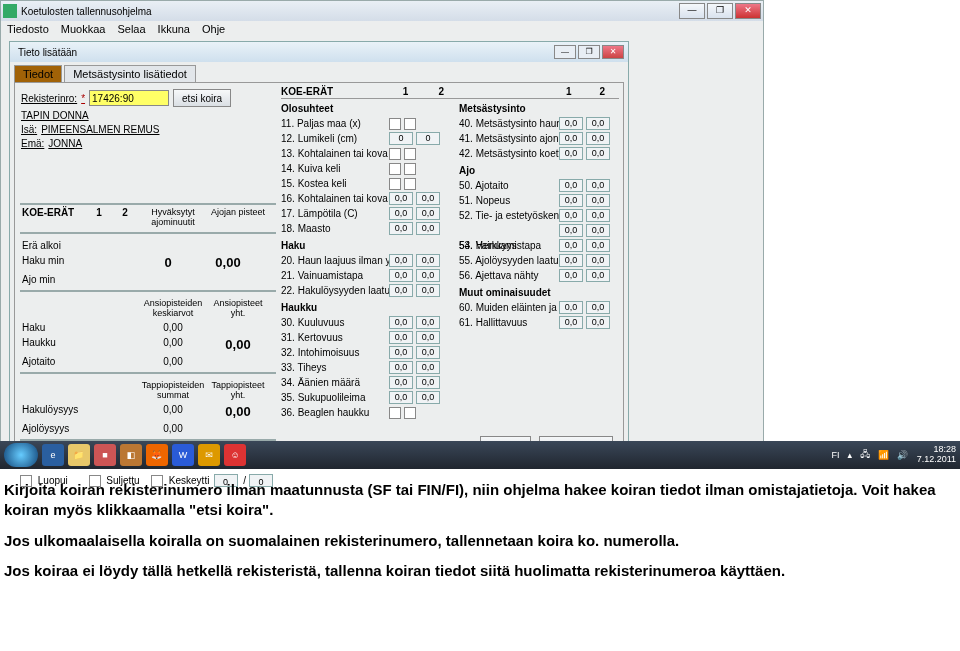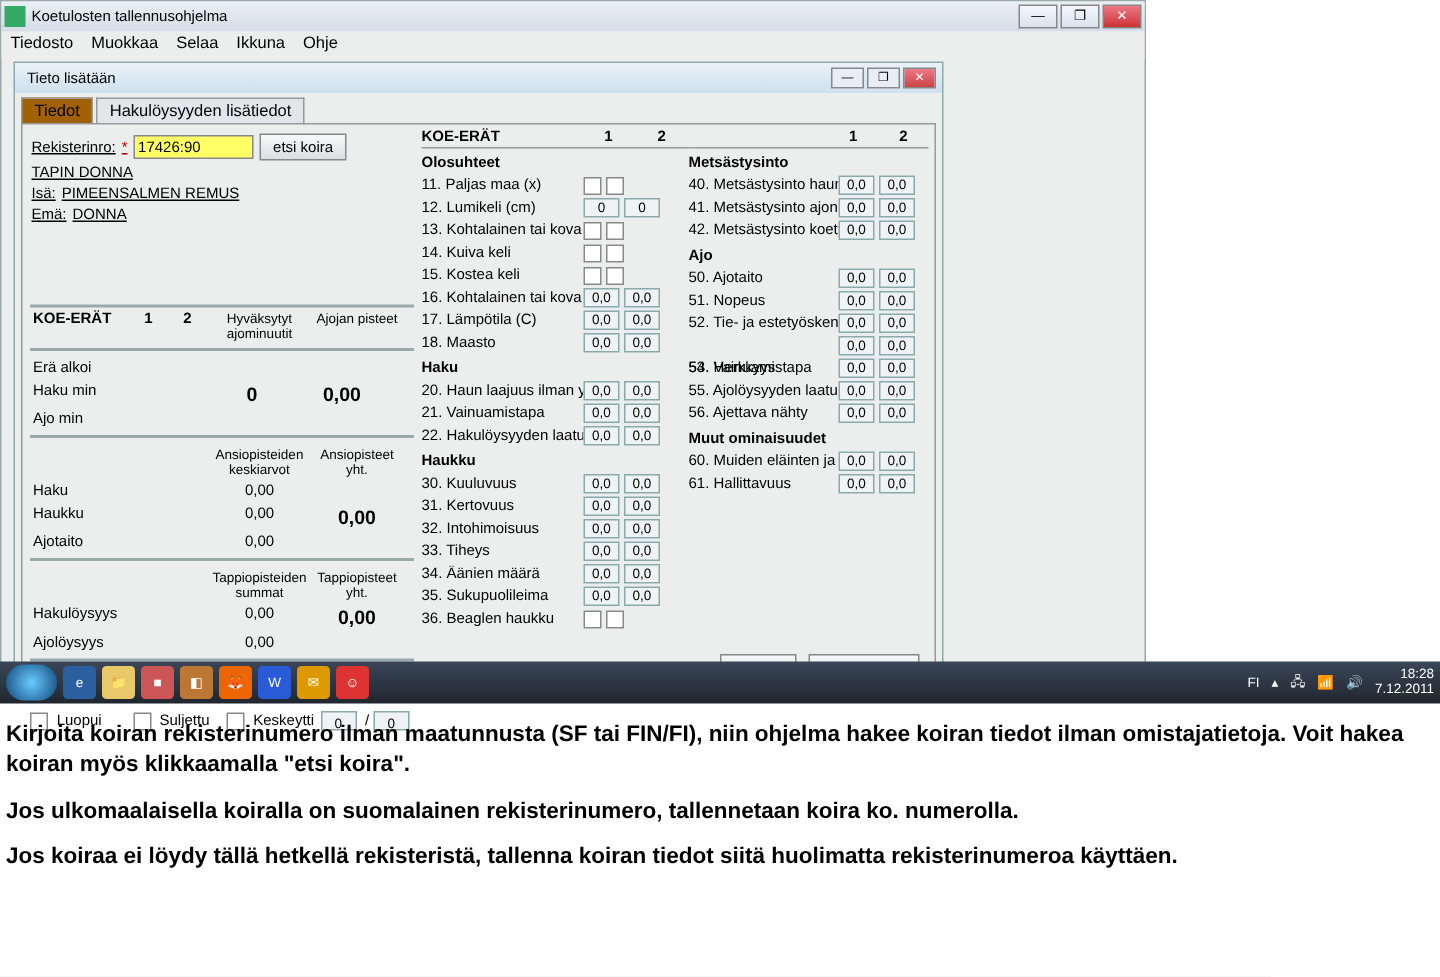--- a/index.html
+++ b/index.html
@@ -90,40 +90,40 @@
         <span>Tieto lisätään</span>
       </div>
       <div class="dlg-ctrls">
         <div class="dlg-btn">—</div>
         <div class="dlg-btn">❐</div>
         <div class="dlg-btn close">✕</div>
       </div>
     </div>
     <div class="tabs">
       <div class="tab">Tiedot</div>
-      <div class="tab inactive">Hakulöysyyden lisätiedot</div>
+      <div class="tab inactive">Metsästysinto lisätiedot</div>
     </div>
     <div class="tab-body">
 
       <div class="field-row">
         <span class="lbl">Rekisterinro:</span>
         <span class="lbl" style="color:#a00">*</span>
         <input class="inp yellow" style="width: 80px;" value="17426:90">
         <button class="btn-small">etsi koira</button>
       </div>
       <div class="field-row">
           <span class="lbl">TAPIN DONNA</span>
         </div>
       <div class="field-row">
           <span class="lbl">Isä:</span>
           <span class="lbl">PIMEENSALMEN REMUS</span>
         </div>
       <div class="field-row">
           <span class="lbl">Emä:</span>
-          <span class="lbl">DONNA</span>
+          <span class="lbl">JONNA</span>
         </div>
 
       <div class="summary-block">
         <div class="sum-hdr">
           <span class="w-a">KOE-ERÄT</span>
           <span class="w-b">1</span>
           <span class="w-c">2</span>
           <span class="w-d" style="font-weight:normal;font-size:9px;">Hyväksytyt ajominuutit</span>
           <span class="w-e" style="font-weight:normal;font-size:9px;">Ajojan pisteet</span>
         </div>

